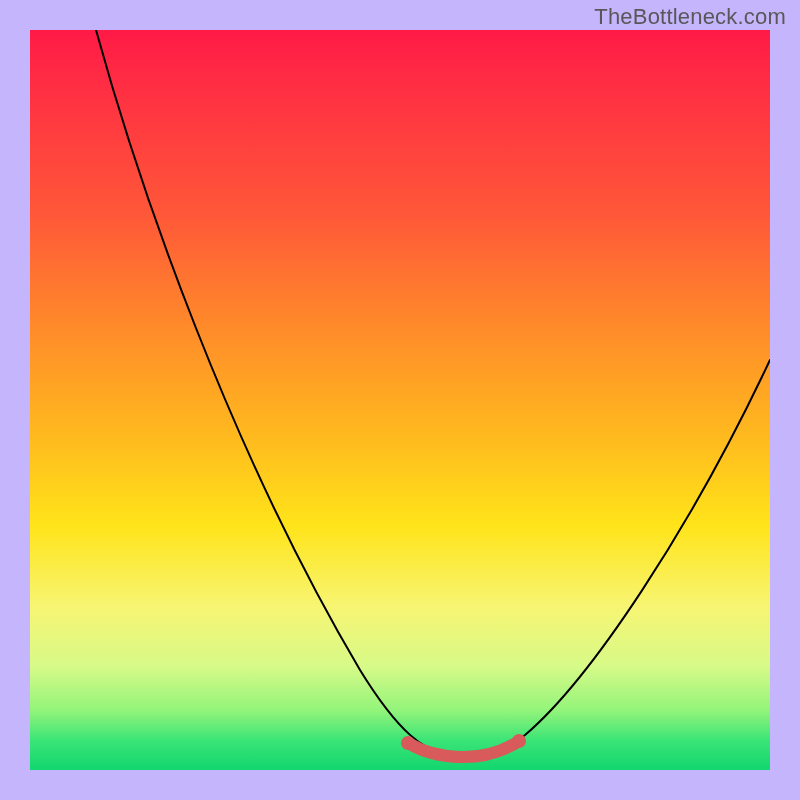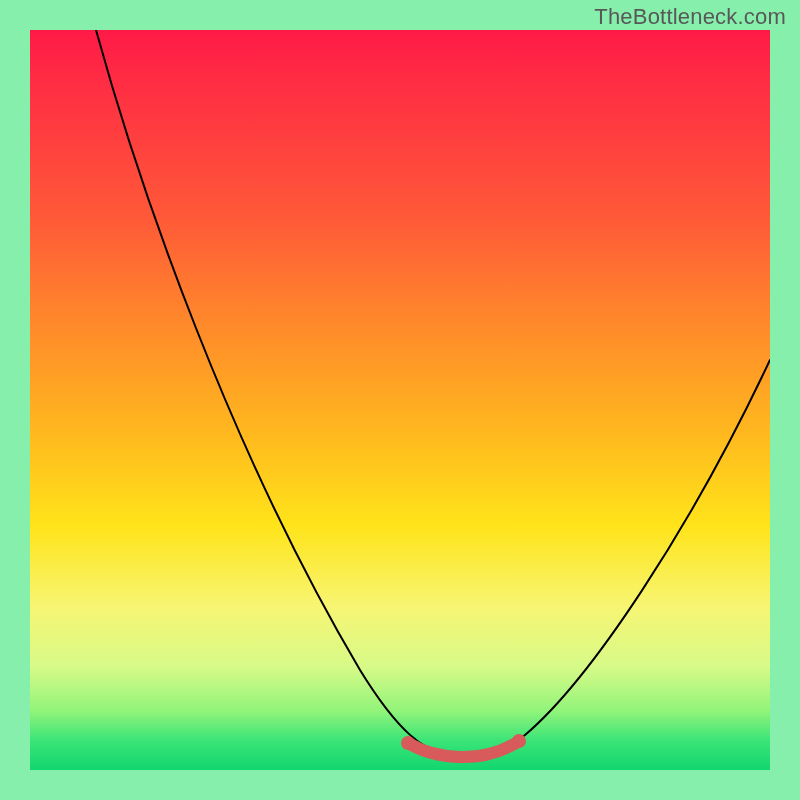--- a/index.html
+++ b/index.html
@@ -9,21 +9,21 @@
     height: 800px;
     background: #000;
     overflow: hidden;
   }
   .frame {
     position: absolute;
     left: 0;
     top: 0;
     width: 800px;
     height: 800px;
-    background: #86efac;
+    background: #c4b5fd;
   }
   .watermark {
     position: absolute;
     top: 4px;
     right: 14px;
     font-family: Arial, Helvetica, sans-serif;
     font-size: 22px;
     color: #585858;
     font-weight: 400;
     letter-spacing: 0.2px;

